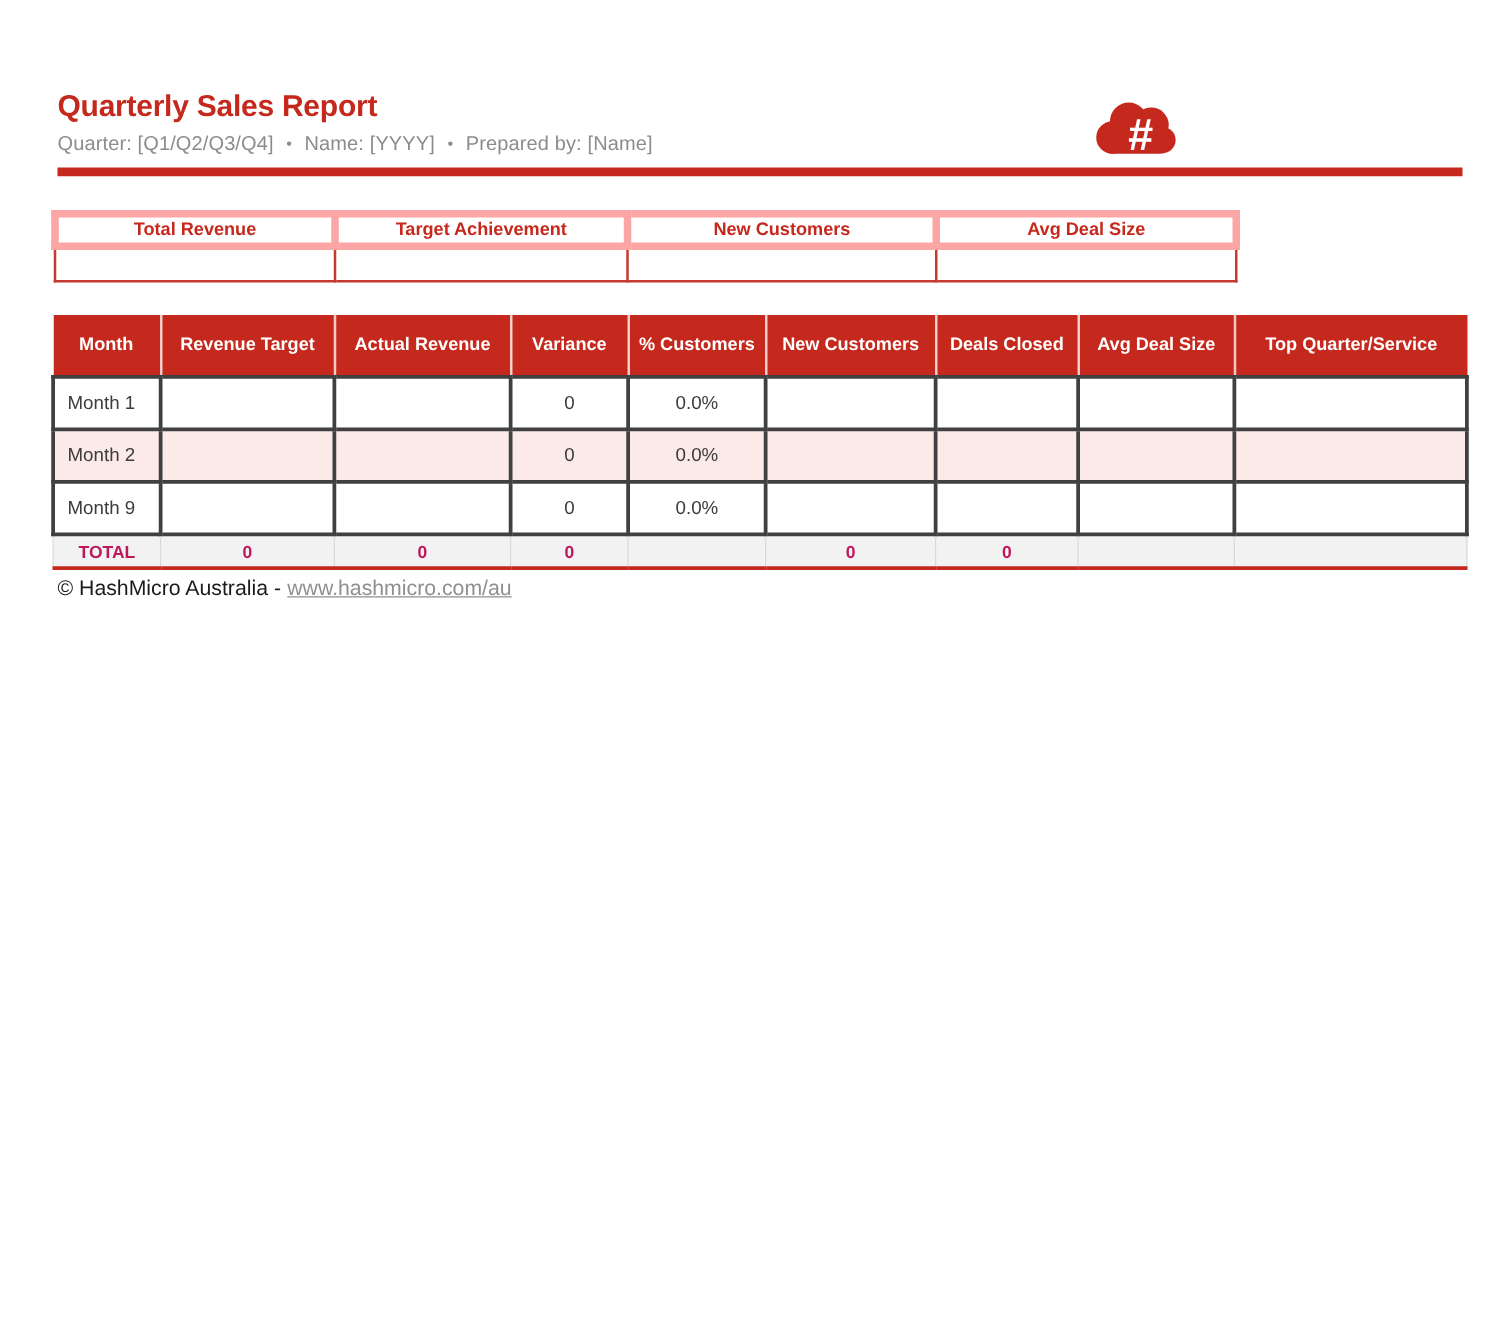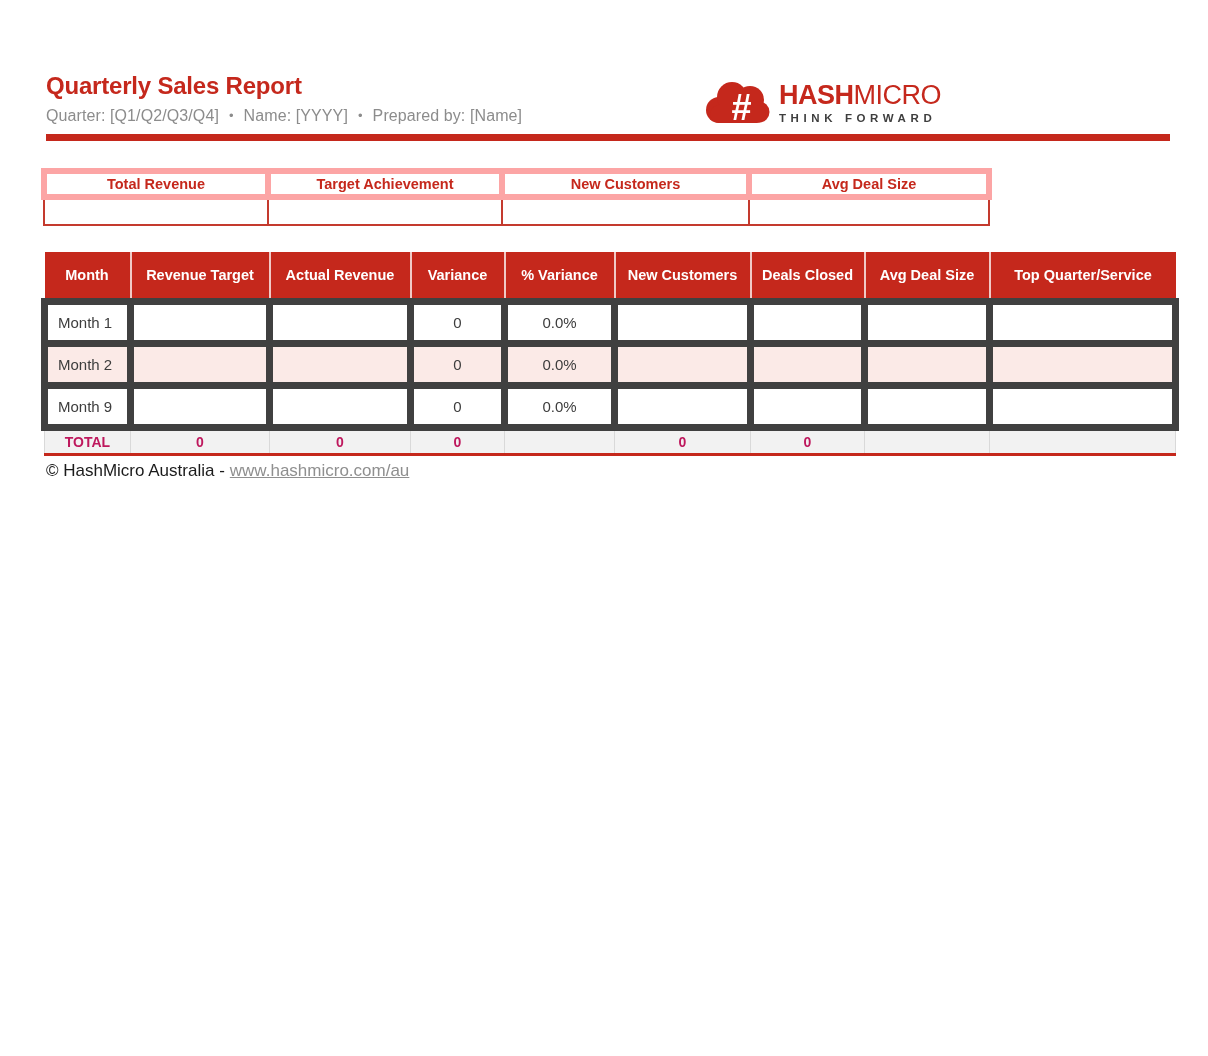--- a/index.html
+++ b/index.html
@@ -112,21 +112,21 @@
     color: #ffffff;
     font-size: 14.5px;
     font-weight: bold;
     height: 49px;
     text-align: center;
     padding: 2px 4px;
     border-right: 2px solid rgba(255,255,255,0.75);
   }
   .sales-table thead th:last-child { border-right: none; }
   .sales-table tbody td {
-    border: 7px solid #404040;
+    border: 3px solid #404040;
     height: 42px;
     text-align: center;
     padding: 2px 6px;
     background: #ffffff;
   }
   .sales-table tbody tr.alt td { background: #fbeae7; }
   .sales-table tbody td.month-cell {
     text-align: left;
     padding-left: 10px;
   }
@@ -174,24 +174,20 @@
         <g fill="#c5281c">
           <circle cx="15" cy="31" r="13"></circle>
           <circle cx="28" cy="18" r="15"></circle>
           <circle cx="46" cy="21" r="14"></circle>
           <circle cx="55" cy="33" r="10.5"></circle>
           <rect x="6" y="26" width="56" height="18" rx="9"></rect>
         </g>
         <text x="37" y="41" font-family="Liberation Sans, sans-serif" font-size="36" font-style="italic" font-weight="bold" fill="#ffffff" text-anchor="middle">#</text>
       </svg>
     </span>
-    <span class="logo-text">
-      <span class="brand-line"><span>HASH</span><span class="light">MICRO</span></span>
-      <span class="brand-tagline">THINK FORWARD</span>
-    </span>
   </div>
 
   <table class="kpi-table">
     <colgroup>
       <col style="width:224px">
         <col style="width:234px">
         <col style="width:247px">
         <col style="width:240px">
     </colgroup>
     <thead>
@@ -223,21 +219,21 @@
         <col style="width:114px">
         <col style="width:125px">
         <col style="width:186px">
     </colgroup>
     <thead>
       <tr>
         <th>Month</th>
         <th>Revenue Target</th>
         <th>Actual Revenue</th>
         <th>Variance</th>
-        <th>% Variance</th>
+        <th>% Customers</th>
         <th>New Customers</th>
         <th>Deals Closed</th>
         <th>Avg Deal Size</th>
         <th>Top Quarter/Service</th>
       </tr>
     </thead>
     <tbody>
       <tr>
         <td class="month-cell">Month 1</td>
         <td></td>

